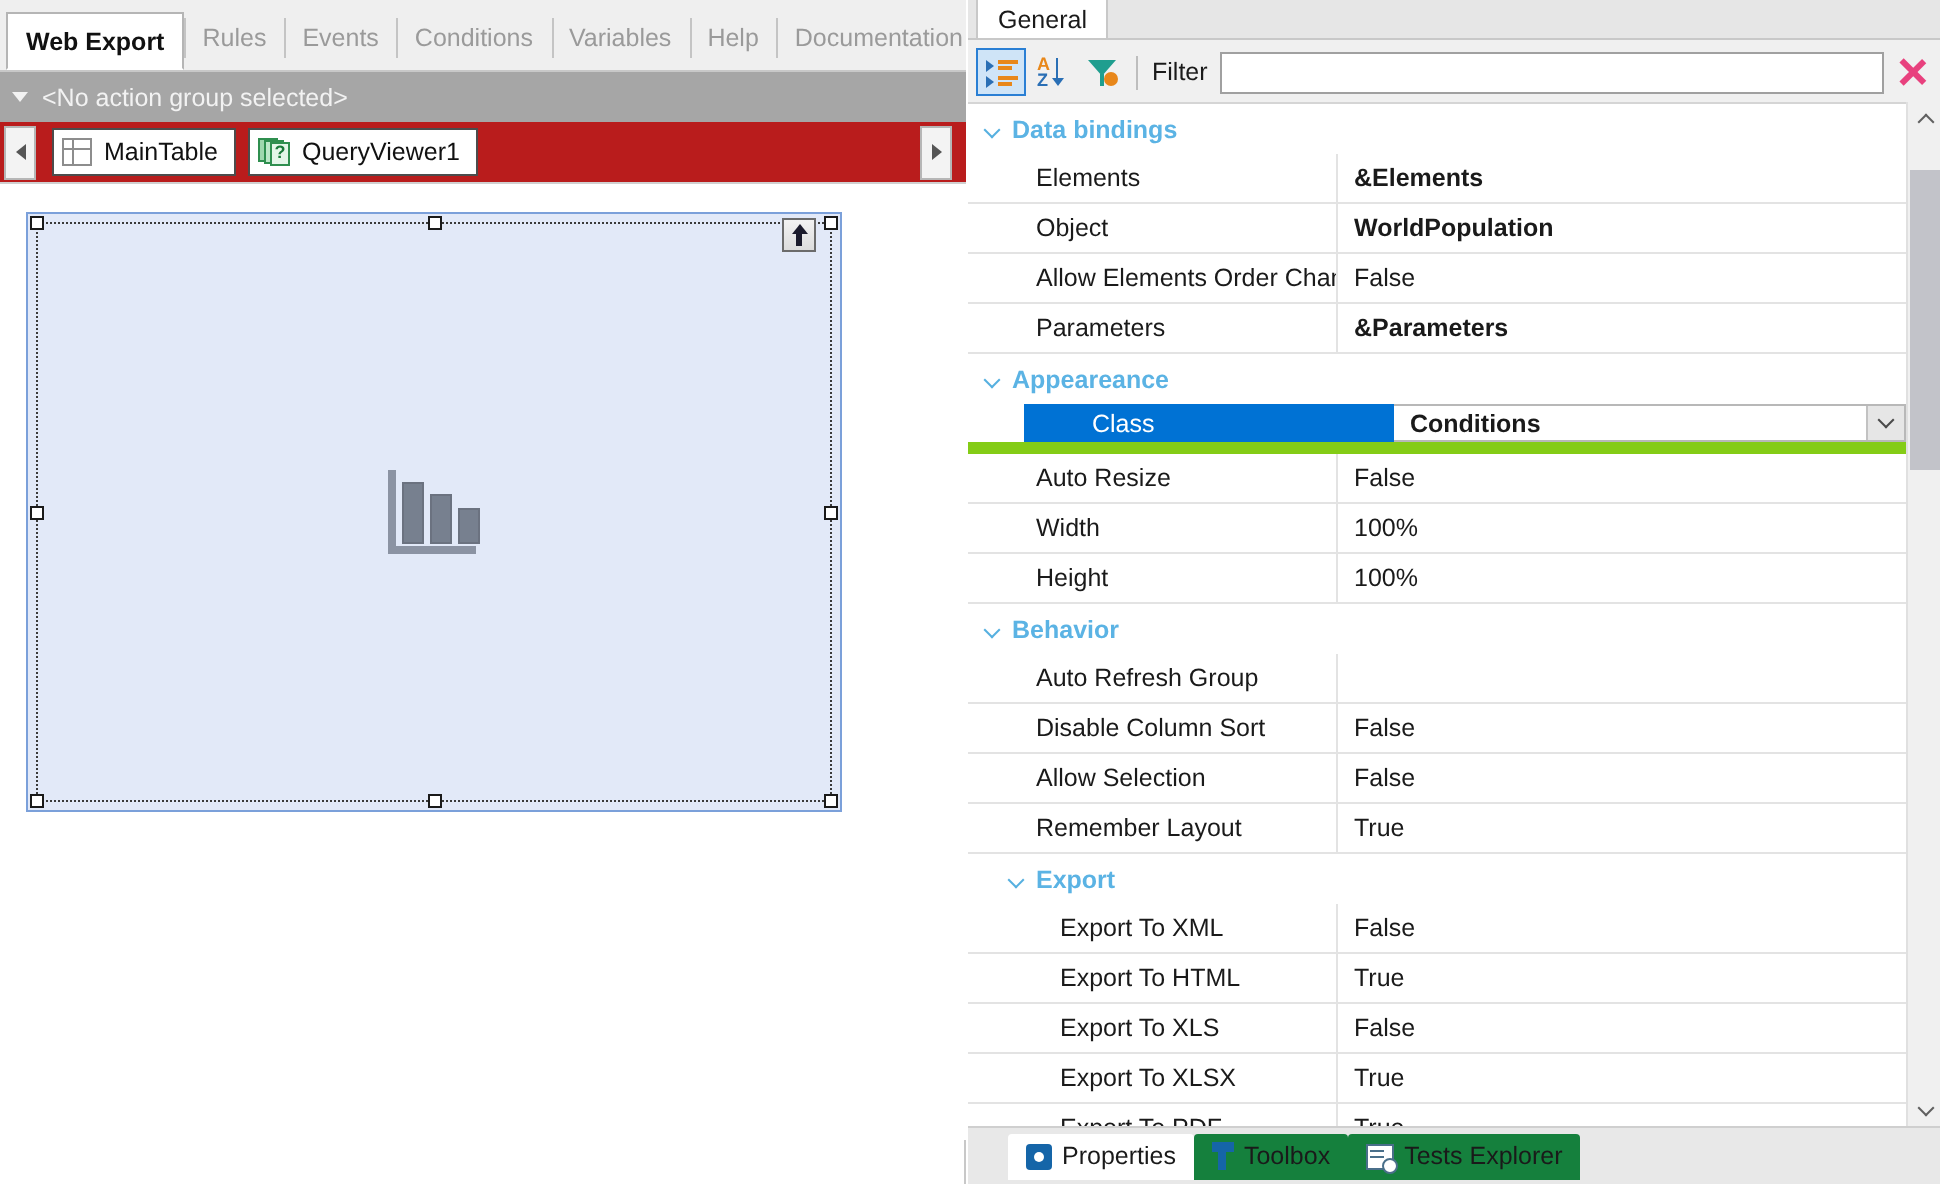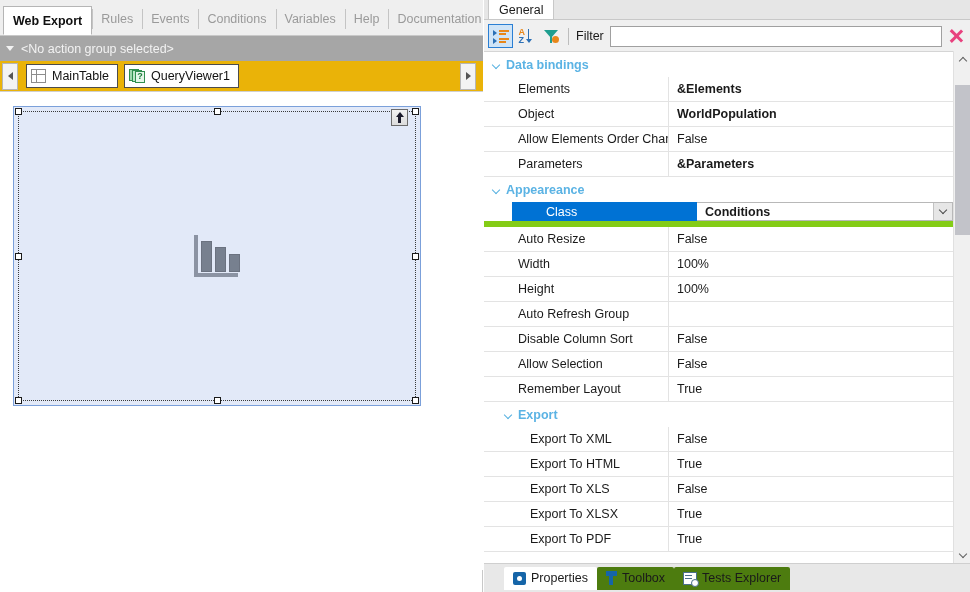--- a/index.html
+++ b/index.html
@@ -78,21 +78,21 @@
     border-left: 4px solid transparent;
     border-right: 4px solid transparent;
     border-top: 5px solid #f2f2f2;
     margin-right: 7px;
   }
 
   
   #element-nav {
     position: absolute; left: 0; top: 61px;
     width: 483px; height: 31px;
-    background: #eab308;
+    background: #b91c1c;
     border-bottom: 1px solid #d0d0d0;
     display: flex; align-items: center;
   }
   .nav-arrow {
     width: 16px; height: 27px;
     margin: 0 2px;
     background: #f3f3f3;
     border: 1px solid #b6b6b6;
     display: flex; align-items: center; justify-content: center;
     cursor: default;
@@ -400,21 +400,21 @@
     background: #e8e8e8;
     border-top: 1px solid #cfcfcf;
     display: flex; align-items: center;
     padding-left: 20px;
   }
   .dock-tab {
     height: 23px;
     padding: 0 9px;
     display: flex; align-items: center; gap: 5px;
     font-size: 12.5px; color: #1a1a1a;
-    background: #4d7c0f;
+    background: #15803d;
     cursor: default;
     border-radius: 2px 2px 0 0;
   }
   .dock-tab.active { background: #ffffff; }
 
   .ico-gear { width:13px;height:13px;position:relative;background:#1565a8;border-radius:2px; }
   .ico-gear::after { content:""; position:absolute; left:4px; top:4px; width:5px; height:5px; background:#ffffff; border-radius:50%; }
 
   .ico-wrench { width:11px;height:14px;position:relative; }
   .ico-wrench::before { content:""; position:absolute; left:3px; top:3px; width:4px; height:11px; background:#1565a8; }
@@ -603,20 +603,24 @@
             <div class="prop-value">
               <span>100%</span>
             </div>
           </div>
           <div class="prop-row">
             <div class="prop-name">Height</div>
             <div class="prop-value">
               <span>100%</span>
             </div>
           </div>
+          <div class="cat-row" style="position: relative;">
+            <span class="cat-chev"></span>
+            <span class="cat-text">Behavior</span>
+          </div>
           <div class="prop-row">
             <div class="prop-name">Auto Refresh Group</div>
             <div class="prop-value">
               <span></span>
             </div>
           </div>
           <div class="prop-row">
             <div class="prop-name">Disable Column Sort</div>
             <div class="prop-value">
               <span>False</span>

